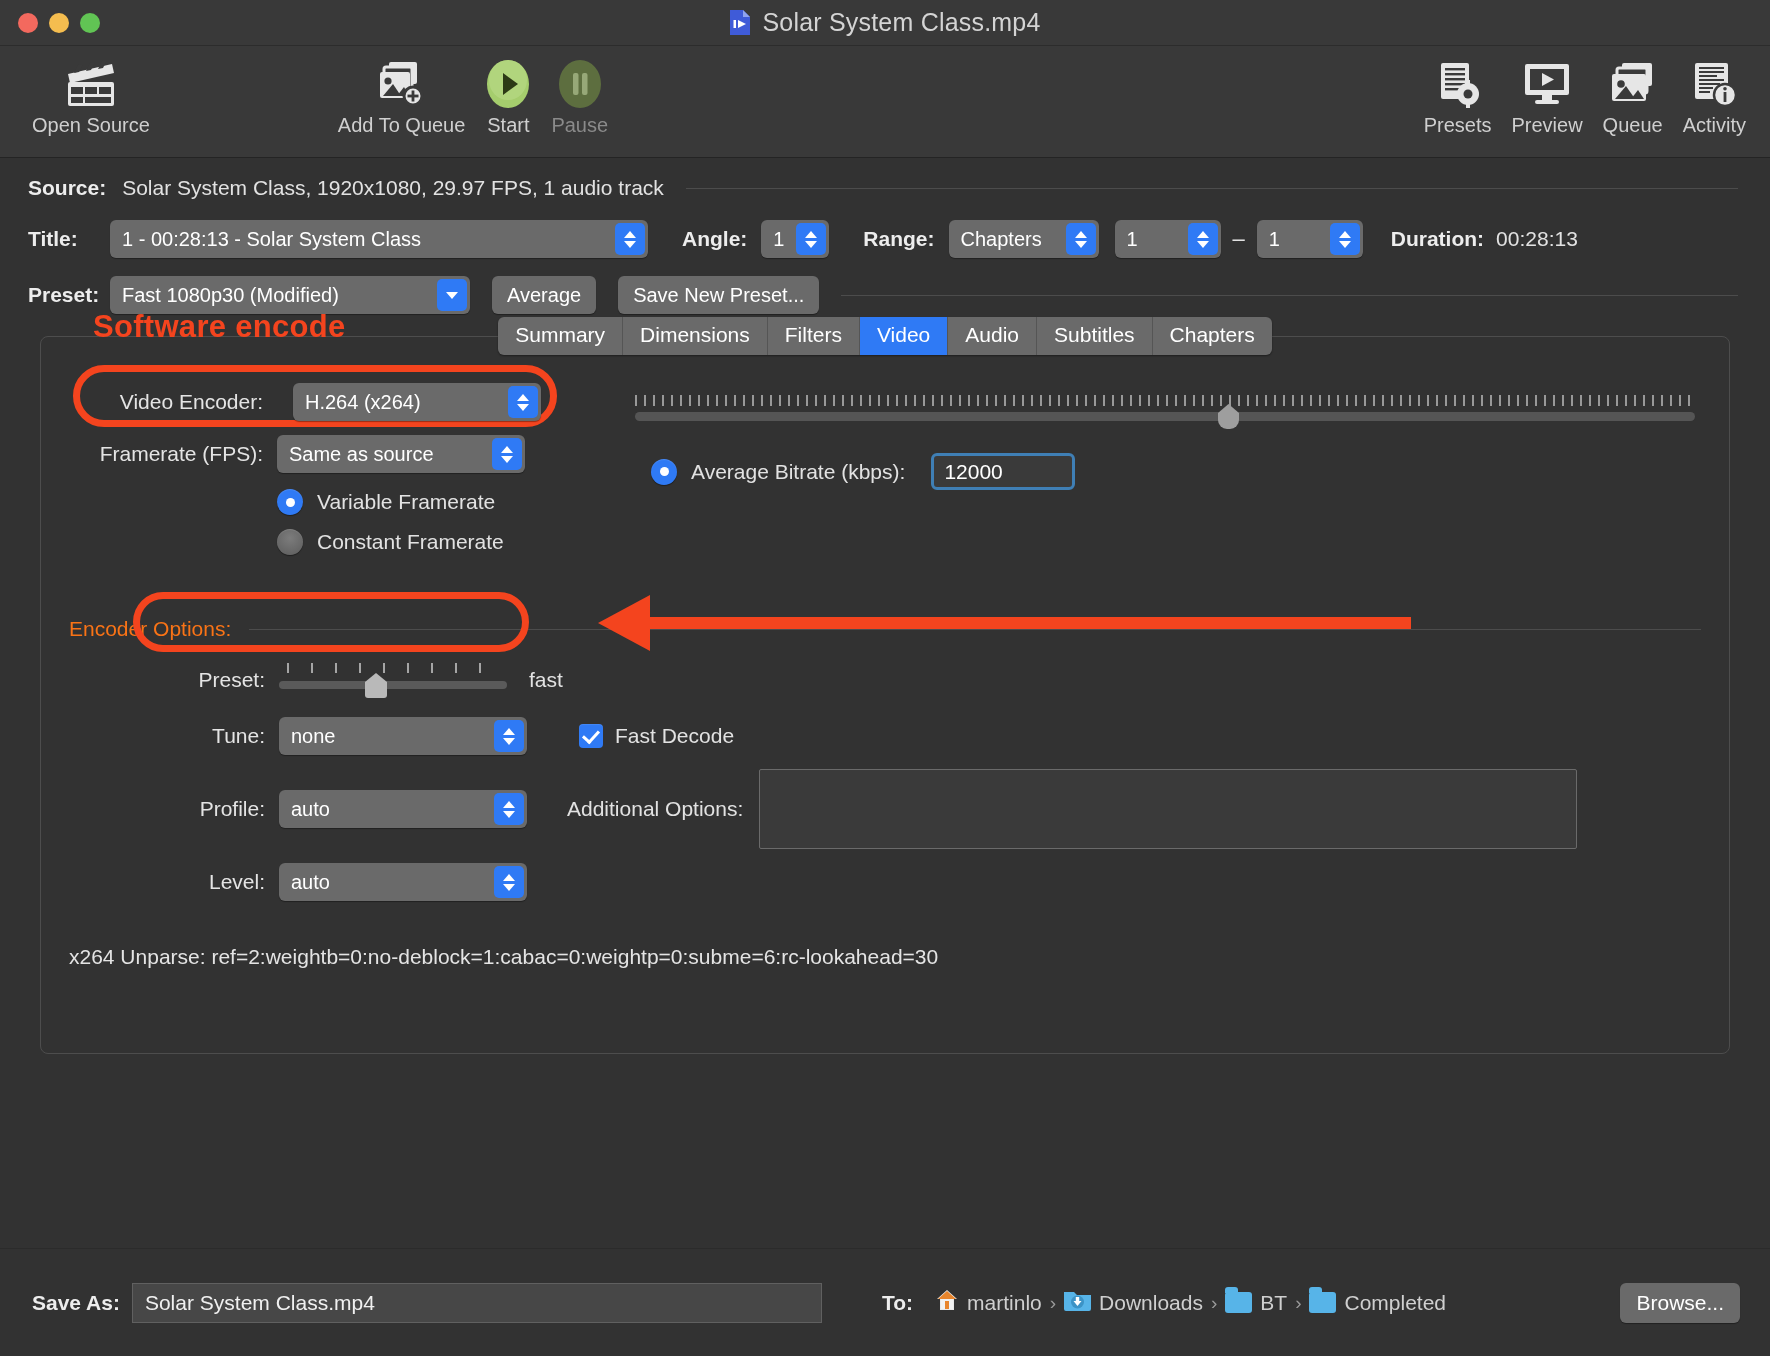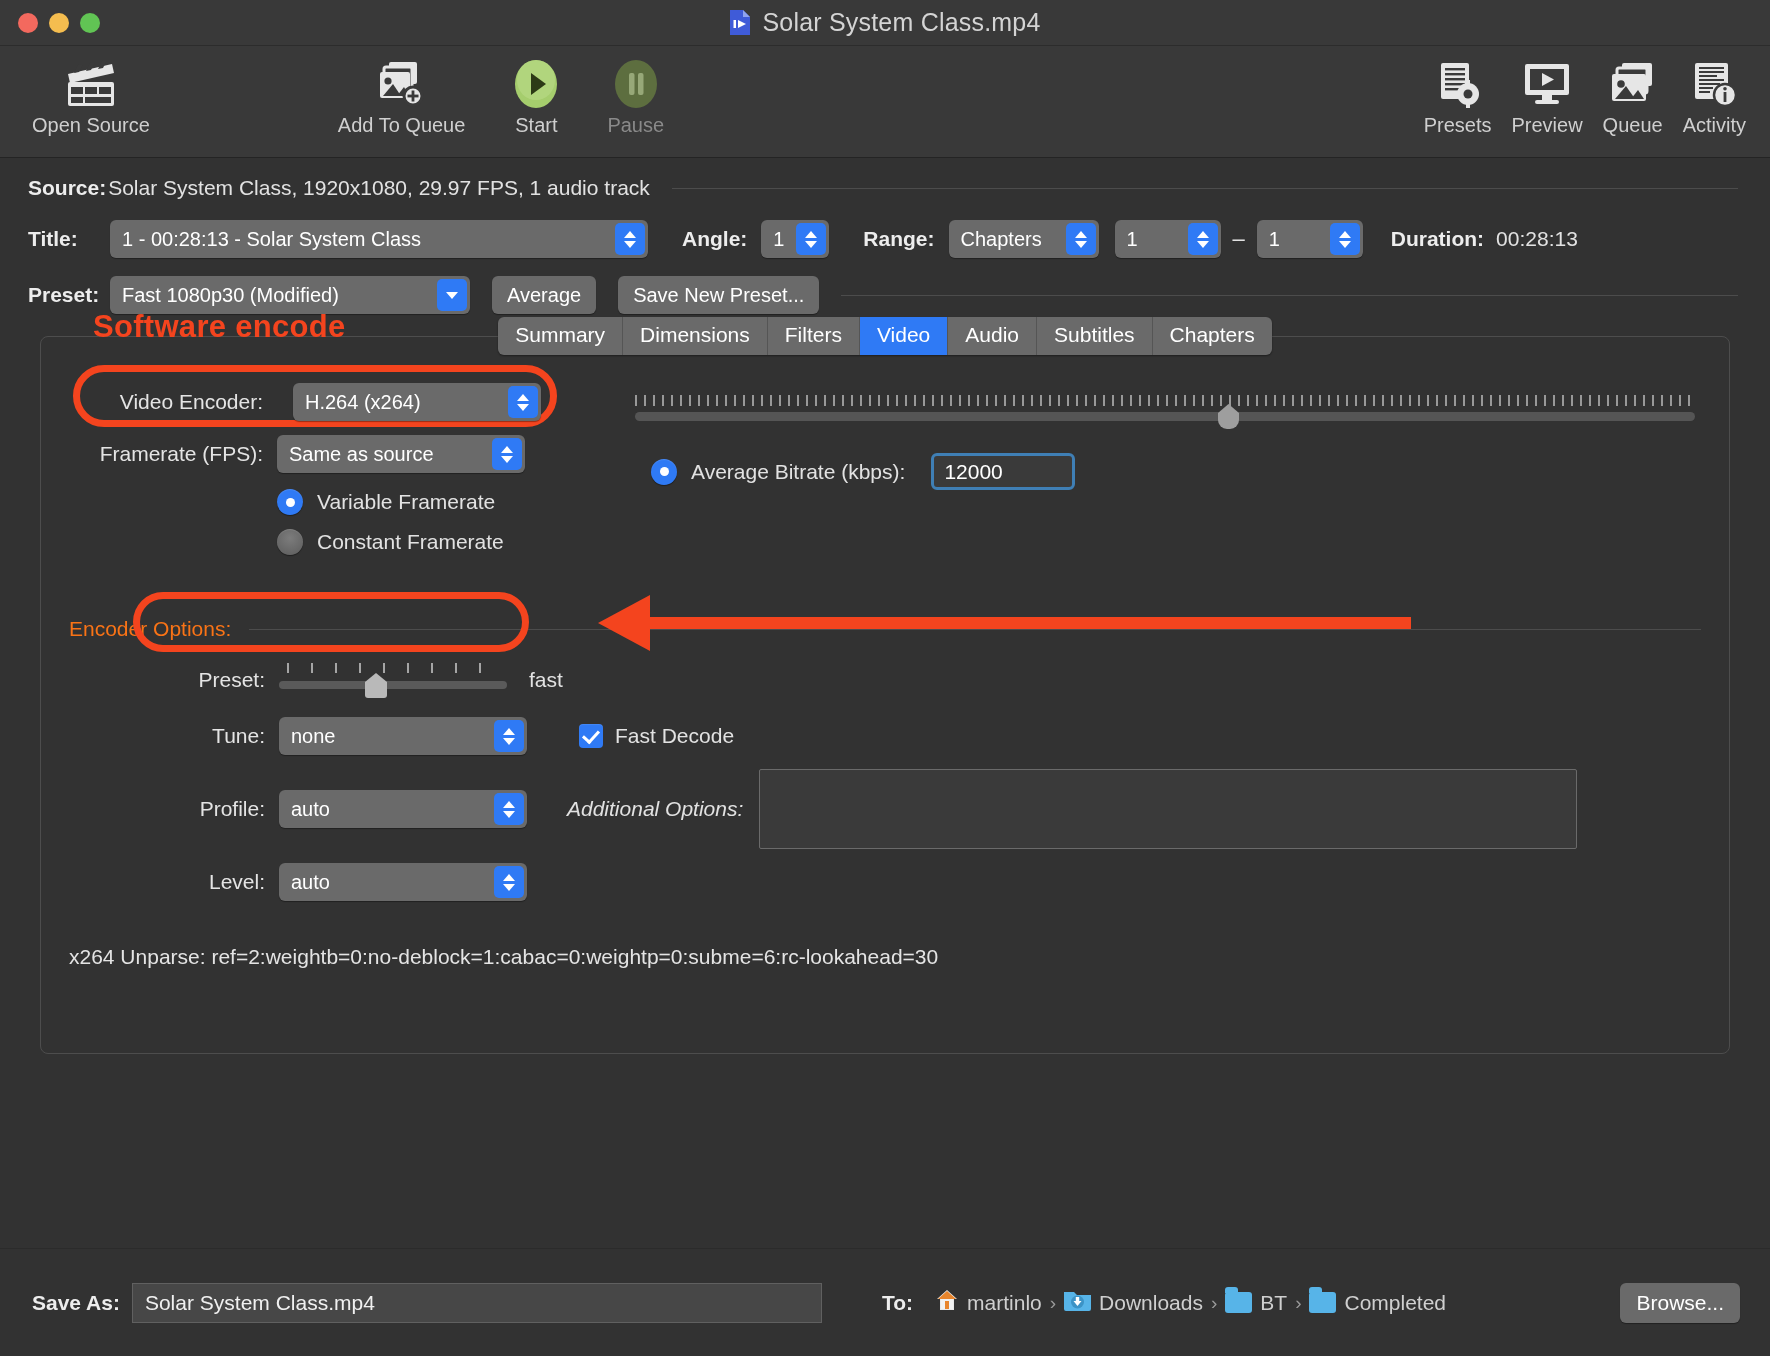--- a/index.html
+++ b/index.html
@@ -50,21 +50,21 @@
   .tb-item {
     display: flex; flex-direction: column; align-items: center;
     justify-content: flex-start;
     min-width: 60px; padding: 4px 10px 0 10px;
     cursor: default;
   }
   .tb-icon { height: 56px; display: flex; align-items: center; justify-content: center; }
   .tb-label { font-size: 20px; color: #cfcfcf; margin-top: 2px; white-space: nowrap; }
   .tb-label.dim { color: #8a8a8a; }
   .tb-left { display: flex; align-items: flex-start; }
-  .tb-mid { display: flex; align-items: center; margin-left: 168px; gap: 28px; }
+  .tb-mid { display: flex; align-items: center; margin-left: 168px; }
   .tb-right { display: flex; align-items: flex-start; position: absolute; right: 14px; top: 6px; }
 
   
   .meta {
     padding: 18px 28px 0 28px;
   }
   .row { display: flex; align-items: center; }
   .lbl-bold { font-weight: bold; font-size: 21px; color: #ededed; }
   .lbl-norm { font-size: 21px; color: #e2e2e2; }
   .srcrow { margin-bottom: 20px; }
@@ -438,21 +438,21 @@
           </svg>
         </span>
         <span class="tb-label">Activity</span>
       </div>
     </div>
   </div>
 
   <div class="meta">
     <div class="row srcrow">
       <span class="lbl-bold">Source:</span>
-      <span class="lbl-norm" style="margin-left:2px;">Solar System Class, 1920x1080, 29.97 FPS, 1 audio track</span>
+      <span class="lbl-norm" style="margin-left:16px;">Solar System Class, 1920x1080, 29.97 FPS, 1 audio track</span>
       <span class="srcline"></span>
     </div>
 
     <div class="row" style="margin-bottom:18px;">
       <span class="lbl-bold" style="width:82px;">Title:</span>
       <div class="popup titlepop">
         <span>1 - 00:28:13 - Solar System Class</span>
         <span class="arrowbox">
           <i class="chev up"></i>
             <i class="chev down"></i>
@@ -611,21 +611,21 @@
 
       <div class="vrow" style="margin-top:14px;margin-left:88px;">
         <span class="fld-label" style="width:108px;">Profile:</span>
         <div class="popup" style="width:248px;margin-left:14px;">
           <span>auto</span>
           <span class="arrowbox">
             <i class="chev up"></i>
               <i class="chev down"></i>
           </span>
         </div>
-        <span class="lbl-norm" style="margin-left:40px;font-style:italic;">Additional Options:</span>
+        <span class="lbl-norm" style="margin-left:40px;">Additional Options:</span>
         <div class="textbox-ro" style="margin-left:16px;"></div>
       </div>
 
       <div class="vrow" style="margin-top:14px;margin-left:88px;">
         <span class="fld-label" style="width:108px;">Level:</span>
         <div class="popup" style="width:248px;margin-left:14px;">
           <span>auto</span>
           <span class="arrowbox">
             <i class="chev up"></i>
               <i class="chev down"></i>

